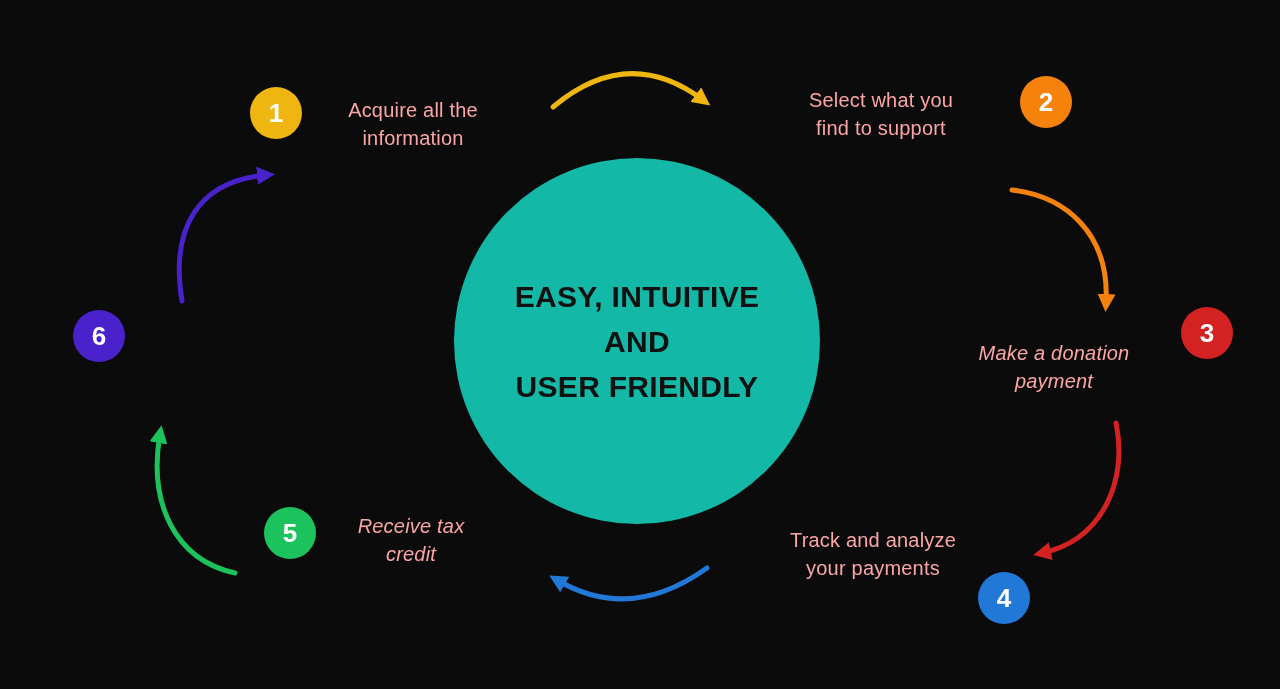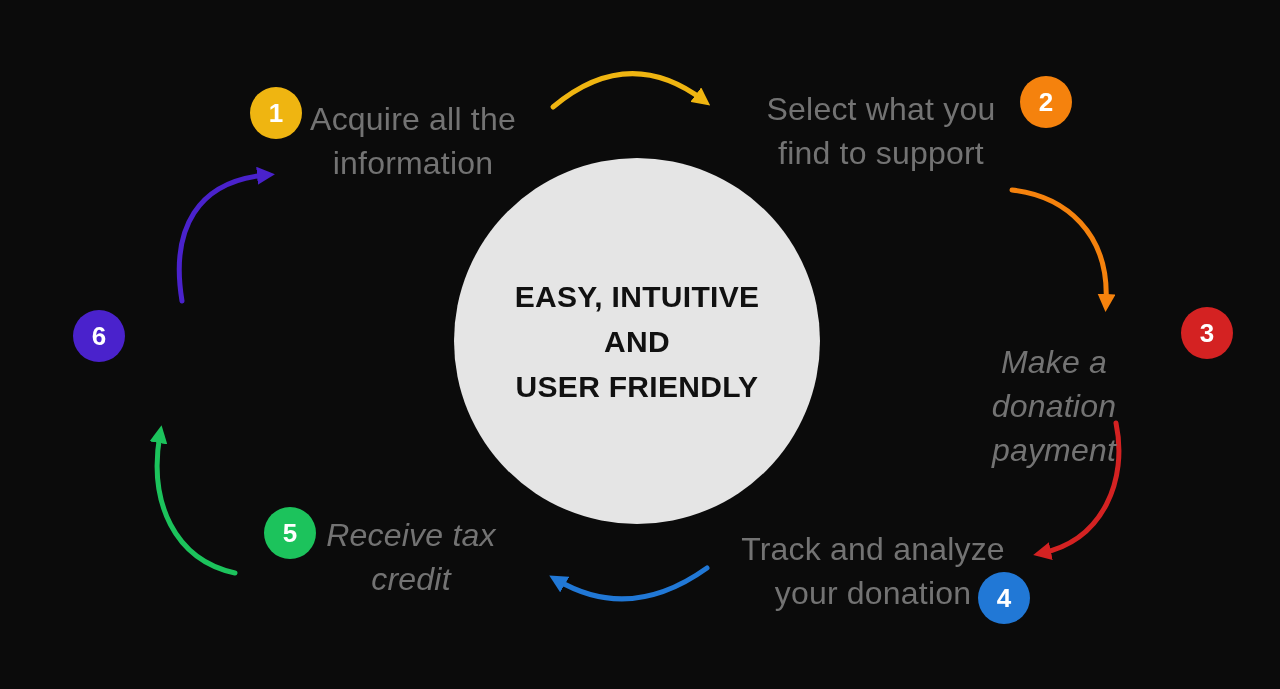--- a/index.html
+++ b/index.html
@@ -15,21 +15,21 @@
     background: #0b0b0b;
     overflow: hidden;
   }
   .center-circle {
     position: absolute;
     left: 454px;
     top: 158px;
     width: 366px;
     height: 366px;
     border-radius: 50%;
-    background: #e5e5e5;
+    background: #14b8a6;
     display: flex;
     align-items: center;
     justify-content: center;
   }
   .center-text {
     color: #111111;
     font-size: 30px;
     font-weight: 700;
     line-height: 1.5;
     text-align: center;
@@ -46,22 +46,22 @@
     justify-content: center;
   }
   .badge span {
     color: #ffffff;
     font-size: 26px;
     font-weight: 700;
   }
   .step-label {
     position: absolute;
     transform: translateX(-50%);
-    color: #737373;
-    font-size: 32px;
+    color: #fca5a5;
+    font-size: 20px;
     font-weight: 500;
     line-height: 1.38;
     text-align: center;
     white-space: pre-line;
     letter-spacing: 0.2px;
   }
   .arrow { position: absolute; overflow: visible; }
   .arrow path.arc {
     fill: none;
     stroke-width: 5;
@@ -167,21 +167,21 @@
     <span>6</span>
   </div>
 
   <div class="step-label label-1">Acquire all the
 information</div>
   <div class="step-label label-2">Select what you
 find to support</div>
   <div class="step-label label-3">Make a donation
 payment</div>
   <div class="step-label label-4">Track and analyze
-your donation</div>
+your payments</div>
   <div class="step-label label-5">Receive tax
 credit</div>
 
   <div class="center-circle">
     <div class="center-text">EASY, INTUITIVE
 AND
 USER FRIENDLY</div>
   </div>
 
 </div>

